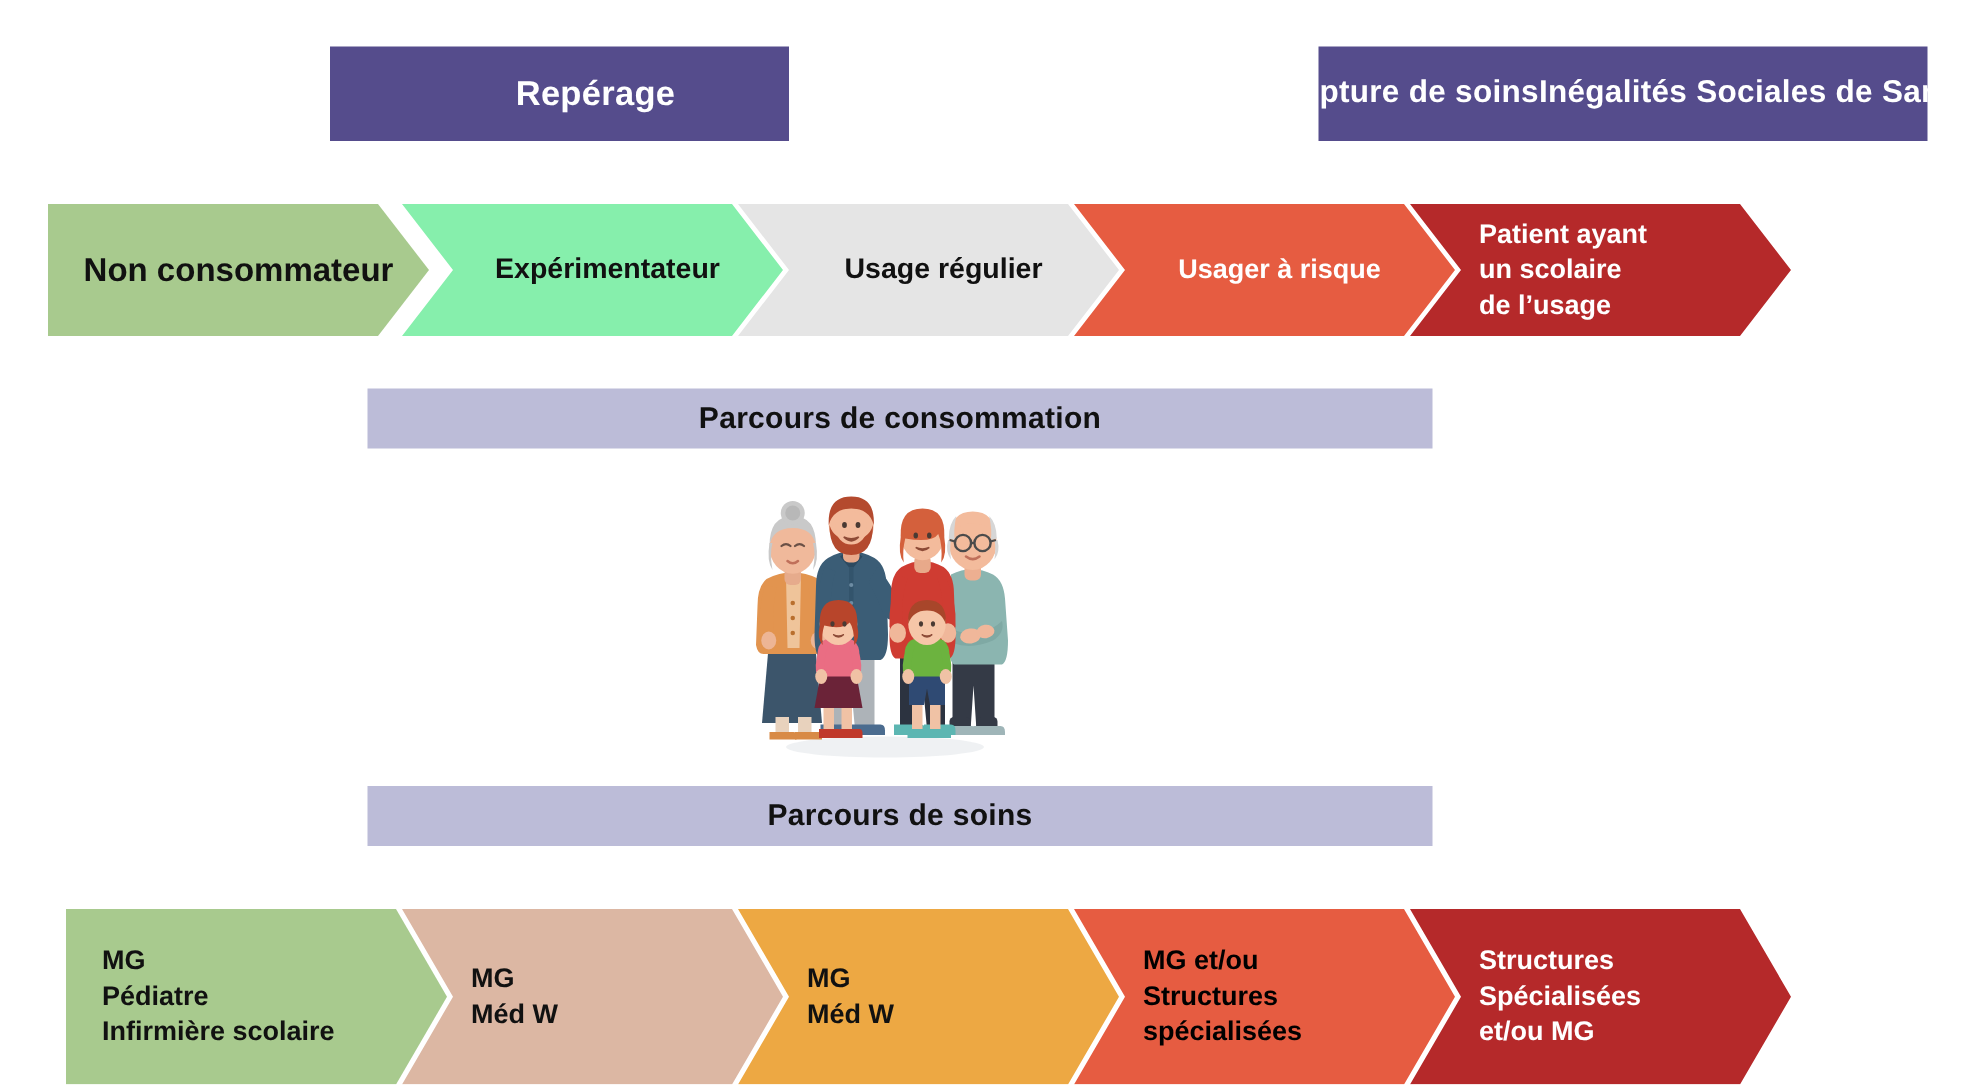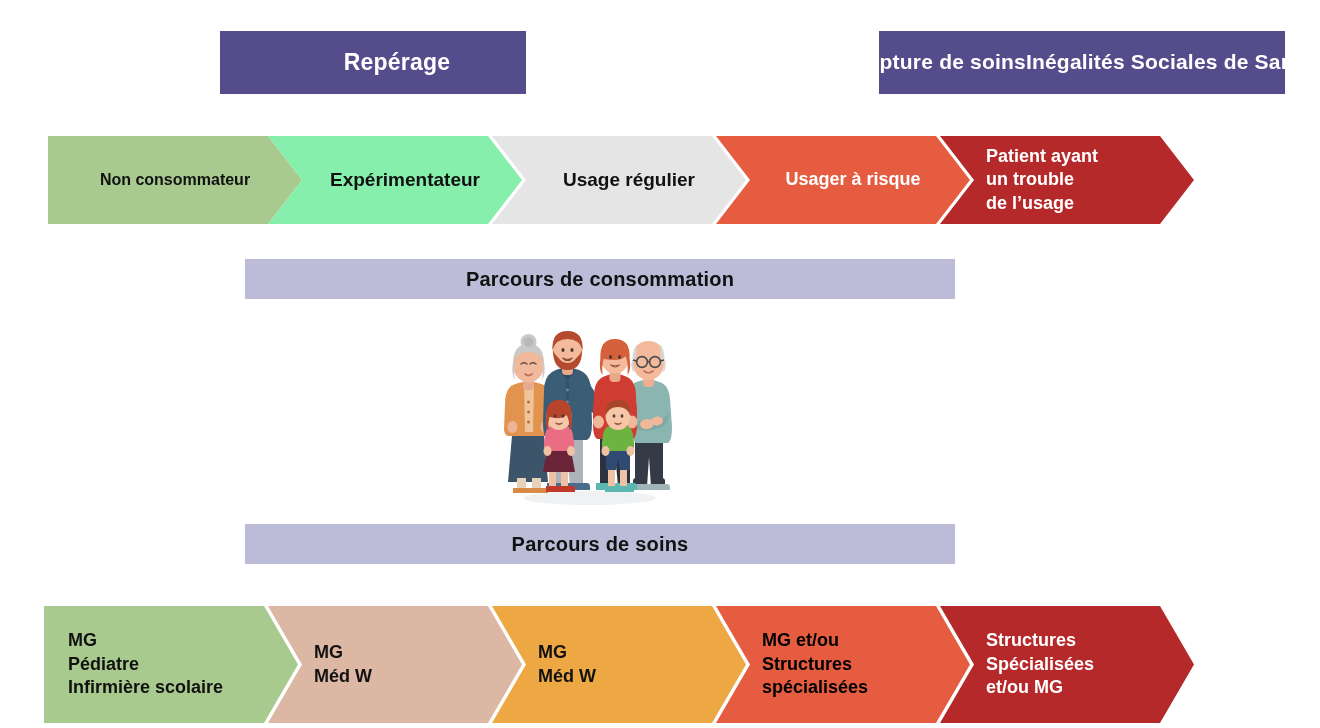--- a/index.html
+++ b/index.html
@@ -117,35 +117,35 @@
   <div class="banner" id="banner-reperage">
     <span>Repérage</span>
   </div>
 
   <div class="banner" id="banner-rupture">
     <span class="line">Rupture de soins</span>
     <span class="line">Inégalités Sociales de Santé</span>
   </div>
 
   <div class="chev-row" id="row-consumption">
-      <div class="chev start" style="left: 48px; width: 254px; background: rgb(168, 202, 142); color: rgb(17, 17, 17); font-size: 16px; justify-content: center; padding-left: 0px; text-align: center;">
+      <div class="chev start" style="left: 32px; width: 254px; background: rgb(168, 202, 142); color: rgb(17, 17, 17); font-size: 22px; justify-content: center; padding-left: 0px; text-align: center;">
         <span class="label">Non consommateur</span>
       </div>
       <div class="chev mid" style="left: 268px; width: 254px; background: #86efac; color: rgb(17, 17, 17); font-size: 19px; justify-content: center; padding-left: 20px; text-align: center;">
         <span class="label">Expérimentateur</span>
       </div>
       <div class="chev mid" style="left: 492px; width: 254px; background: #e5e5e5; color: rgb(17, 17, 17); font-size: 19px; justify-content: center; padding-left: 20px; text-align: center;">
         <span class="label">Usage régulier</span>
       </div>
       <div class="chev mid" style="left: 716px; width: 254px; background: rgb(230, 92, 65); color: rgb(255, 255, 255); font-size: 18px; justify-content: center; padding-left: 20px; text-align: center;">
         <span class="label">Usager à risque</span>
       </div>
       <div class="chev end" style="left: 940px; width: 254px; background: rgb(181, 41, 42); color: rgb(255, 255, 255); font-size: 18px; justify-content: flex-start; padding-left: 46px; text-align: left;">
         <span class="label">Patient ayant
-un trouble
+un scolaire
 de l’usage</span>
       </div>
     </div>
 
   <div class="pathbar" id="bar-consumption">
     <span>Parcours de consommation</span>
   </div>
 
   <div id="family">
     <svg viewBox="0 0 186 180" width="186" height="180" xmlns="http://www.w3.org/2000/svg">

